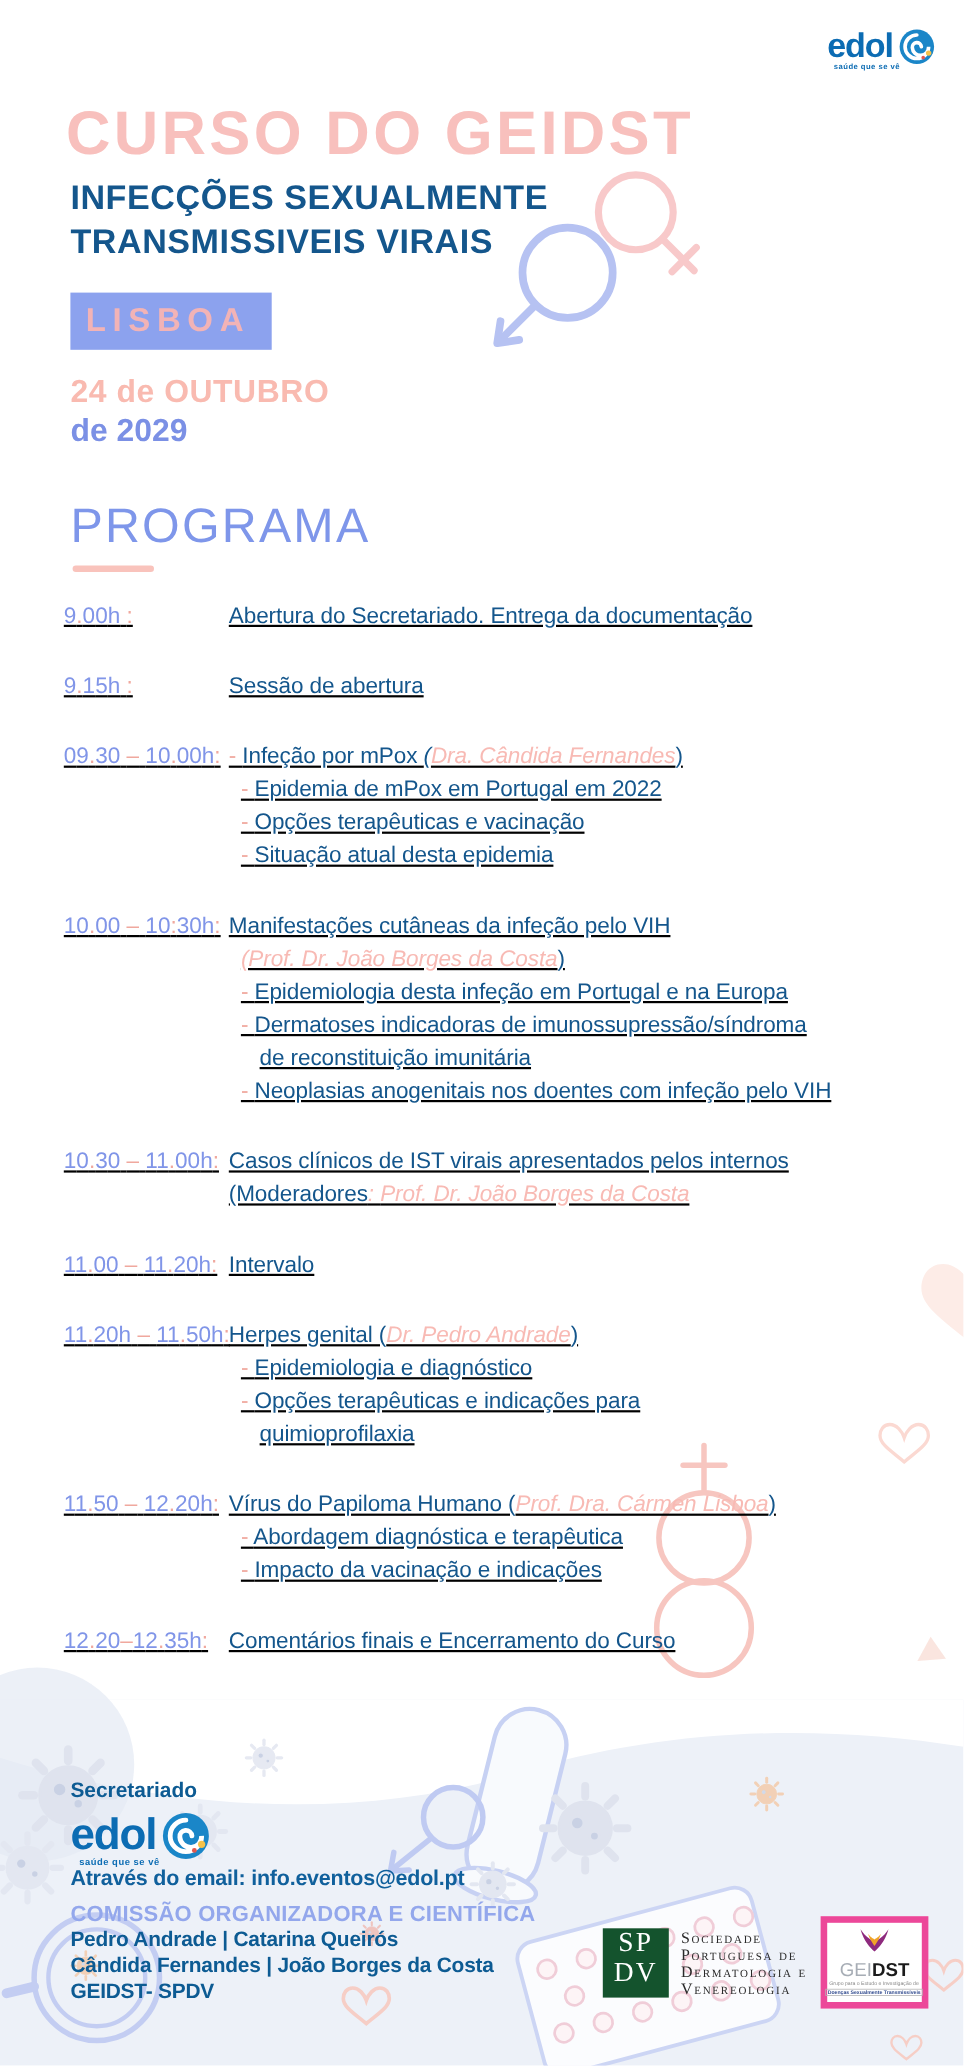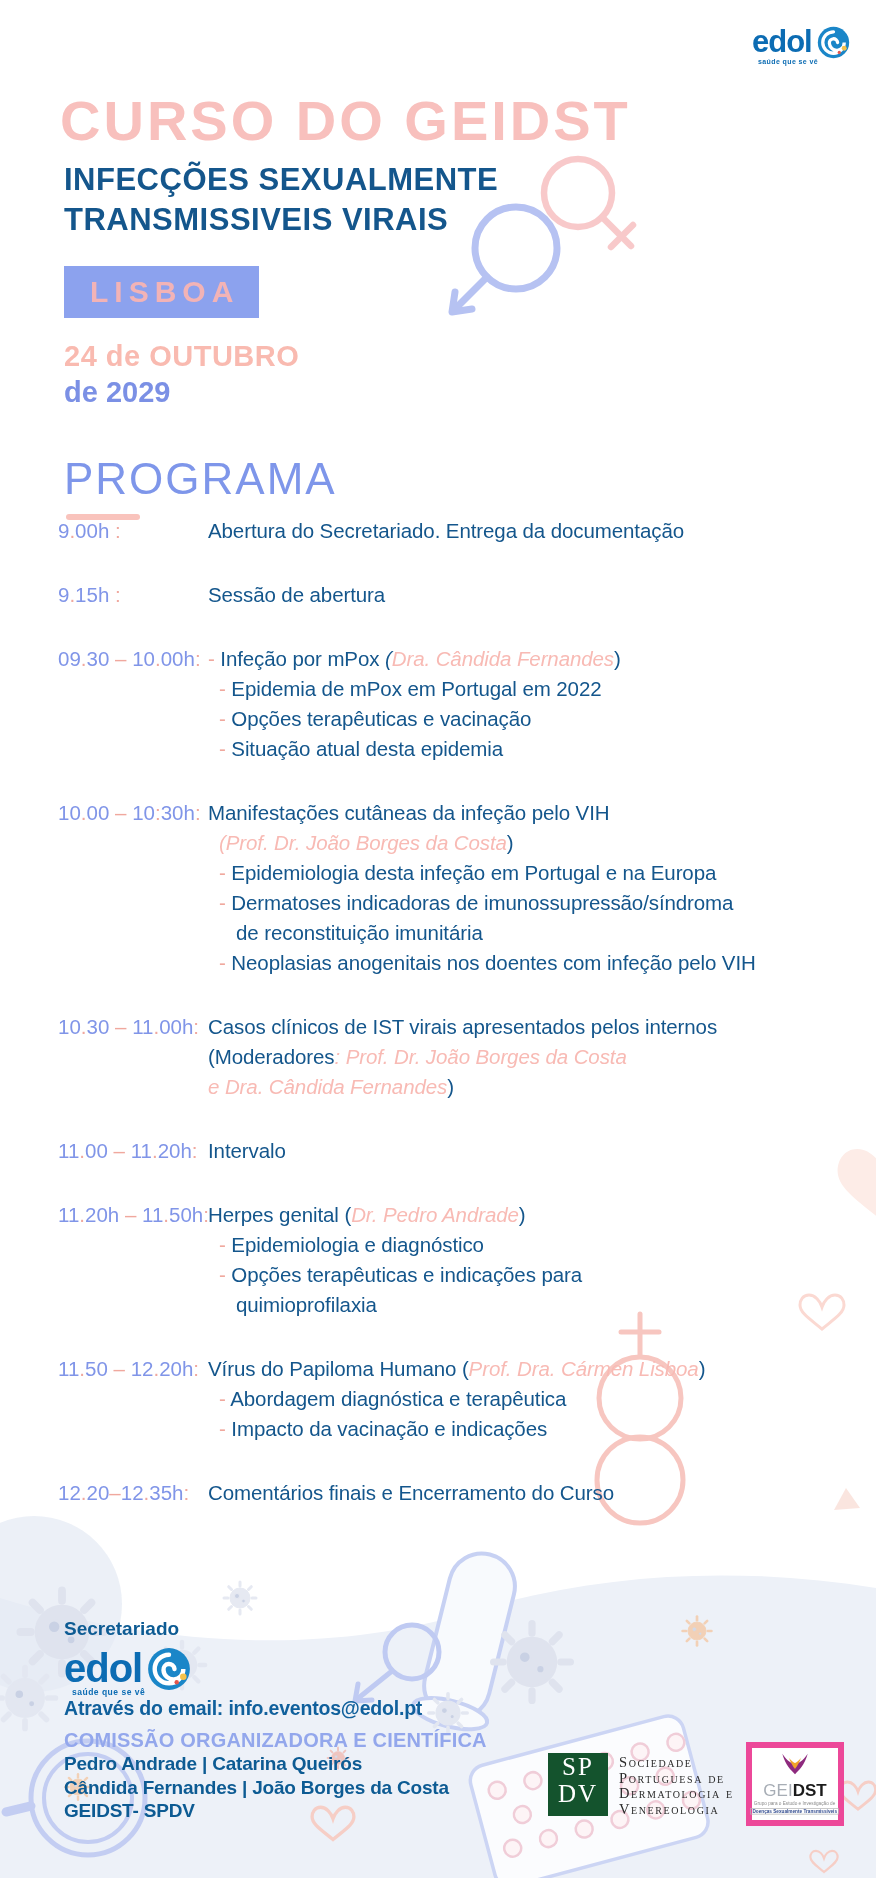--- a/index.html
+++ b/index.html
@@ -5,28 +5,28 @@
   html,body{margin:0;padding:0;background:#fff;}
   .page{position:relative;width:876px;height:1878px;background:#ffffff;overflow:hidden;
         font-family:"Liberation Sans",sans-serif;}
   .abs{position:absolute;z-index:2;}
   .decor-svg{position:absolute;left:0;top:0;z-index:1;}
 
   
   .hero-title{left:60px;top:88px;font-size:56px;font-weight:bold;letter-spacing:3px;color:var(--pink);}
   .hero-sub{left:64px;top:160px;font-size:31px;font-weight:bold;color:var(--dark-blue);line-height:40px;letter-spacing:.5px;}
   .badge{left:64px;top:266px;background:var(--badge-bg);color:var(--badge-text);
-         font-size:30px;font-weight:bold;letter-spacing:6px;padding:9px 20px 9px 26px;}
+         font-size:30px;font-weight:bold;letter-spacing:6px;padding:9px 20px 9px 14px;}
   .date1{left:64px;top:340px;font-size:29px;font-weight:bold;color:#f9bab0;letter-spacing:.5px;}
   .date2{left:64px;top:376px;font-size:29px;font-weight:bold;color:#7b90e5;}
 
   
   .prog-head{left:64px;top:454px;font-size:44px;font-weight:normal;color:#7e96ea;letter-spacing:2px;}
   .prog-underline{left:66px;top:514px;width:74px;height:6px;background:#f9c3bc;border-radius:3px;}
-  .schedule{left:58px;top:516px;width:790px;}
+  .schedule{left:58px;top:545px;width:790px;text-decoration:underline;}
   .sched-row{display:flex;margin-bottom:34px;}
   .stime{width:150px;flex:none;font-size:20.5px;line-height:30px;color:var(--peri);white-space:nowrap;}
   .tp{color:var(--salmon);}
   .scontent{flex:1;font-size:20.5px;line-height:30px;color:var(--dark-blue);letter-spacing:-.1px;}
   .sline{white-space:nowrap;}
   .ind1{padding-left:11px;}
   .ind2{padding-left:28px;}
   .rb{color:var(--dark-blue);}
   .rn{color:var(--name-pink);font-style:italic;}
   .rp{color:var(--salmon);}
@@ -233,21 +233,20 @@
           <div class="sline ind1"><span class="rp">- </span><span class="rb">Dermatoses indicadoras de imunossupressão/síndroma</span></div>
           <div class="sline ind2"><span class="rb">de reconstituição imunitária</span></div>
           <div class="sline ind1"><span class="rp">- </span><span class="rb">Neoplasias anogenitais nos doentes com infeção pelo VIH</span></div>
         </div>
       </div>
       <div class="sched-row">
         <div class="stime"><span>1</span><span>0</span><span class="tp">.</span><span>3</span><span>0</span><span> </span><span class="tp">–</span><span> </span><span>1</span><span>1</span><span class="tp">.</span><span>0</span><span>0</span><span>h</span><span class="tp">:</span></div>
         <div class="scontent">
           <div class="sline"><span class="rb">Casos clínicos de IST virais apresentados pelos internos</span></div>
           <div class="sline"><span class="rb">(Moderadores</span><span class="rn">: </span><span class="rn">Prof. Dr. João Borges da Costa</span></div>
-          <div class="sline"><span class="rn">e Dra. Cândida Fernandes</span><span class="rb">)</span></div>
         </div>
       </div>
       <div class="sched-row">
         <div class="stime"><span>1</span><span>1</span><span class="tp">.</span><span>0</span><span>0</span><span> </span><span class="tp">–</span><span> </span><span>1</span><span>1</span><span class="tp">.</span><span>2</span><span>0</span><span>h</span><span class="tp">:</span></div>
         <div class="scontent">
           <div class="sline"><span class="rb">Intervalo</span></div>
         </div>
       </div>
       <div class="sched-row">
         <div class="stime"><span>1</span><span>1</span><span class="tp">.</span><span>2</span><span>0</span><span>h</span><span> </span><span class="tp">–</span><span> </span><span>1</span><span>1</span><span class="tp">.</span><span>5</span><span>0</span><span>h</span><span class="tp">:</span></div>

